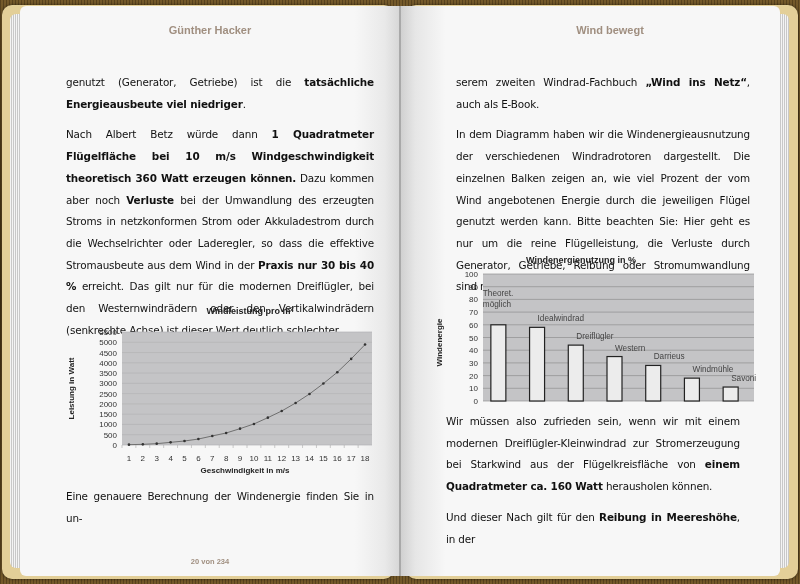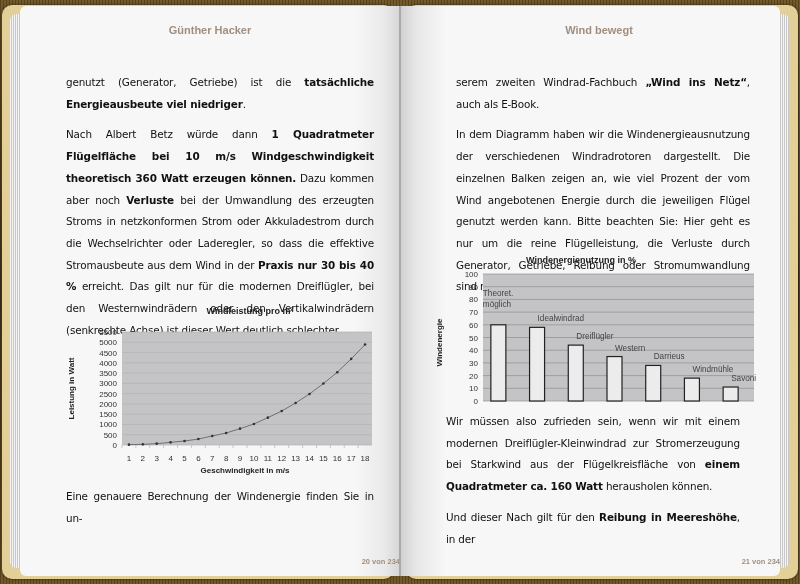--- a/index.html
+++ b/index.html
@@ -40,21 +40,21 @@
     background: linear-gradient(90deg, #cfcfcf 0%, #e6e6e6 4%, #f7f7f7 12%, #f7f7f7 100%);
     border-radius:0 6px 6px 0;
   }
   .gutter { position:absolute; left:399px; top:6px; width:2px; height:570px; background:#a9a9a9; }
   .running-head {
     position:absolute; top:18px; font-family:"Liberation Sans", sans-serif;
     font-weight:bold; font-size:11px; color:#a08f80; text-align:center;
   }
   .folio {
     position:absolute; top:551px; font-family:"Liberation Sans", sans-serif;
-    font-weight:bold; font-size:7.5px; color:#a08f80; text-align:right;
+    font-weight:bold; font-size:7.5px; color:#a08f80; text-align:center;
   }
   .text {
     position:absolute; font-family:"DejaVu Sans", sans-serif;
     font-size:10.4px; line-height:21.7px; color:#111; text-align:justify;
     letter-spacing:-0.15px;
   }
   .text p { margin:0 0 9px 0; }
   .text b { font-weight:bold; }
   .lastline { text-align-last:left; }
   .chart-title { font-family:"Liberation Sans", sans-serif; font-weight:bold; font-size:9px; fill:#222; }
@@ -164,21 +164,21 @@
       <text x="185" y="177" class="axis-label" text-anchor="middle">Geschwindigkeit in m/s</text>
       <text x="0" y="0" class="axis-label" text-anchor="middle" transform="translate(14,92.5) rotate(-90)">Leistung in Watt</text>
     </svg>
 
   <div class="text lastline" style="left:46px; top:480px; width:308px;">Eine genauere Berechnung der Windenergie finden Sie in un-</div>
 
   <div class="folio" style="left:0;width:380px;">20 von 234</div>
 </div>
 
 <div class="page right">
-  <div class="running-head" style="left:1px;width:380px;padding-left:8px;">Wind bewegt</div>
+  <div class="running-head" style="left:12px;width:380px;padding-left:8px;">Wind bewegt</div>
 
   <div class="text" id="right-text" style="left:56px; top:66px; width:294px;">
       <p><span>serem zweiten Windrad-Fachbuch </span><b>„Wind ins Netz“</b><span>, auch als E-Book.</span></p>
       <p class="lastline"><span>In dem Diagramm haben wir die Windenergieausnutzung der verschiedenen Windradrotoren dargestellt. Die einzelnen Balken zeigen an, wie viel Prozent der vom Wind angebotenen Energie durch die jeweiligen Flügel genutzt werden kann. Bitte beachten Sie: Hier geht es nur um die reine Flügelleistung, die Verluste durch Generator, Getriebe, Reibung oder Stromumwandlung sind nicht berücksichtigt.</span></p>
     </div>
 
   <svg id="bar-chart" style="position:absolute; left:26px; top:240px;" width="330" height="160">
       <text x="155" y="17" class="chart-title" text-anchor="middle">Windenergienutzung in %</text>
       <rect x="57" y="28" width="271" height="127" fill="#c4c4c6"></rect>
       <line x1="57" x2="328" y1="155" y2="155" stroke="#8f8f8f" stroke-width="0.7"></line>
@@ -219,16 +219,15 @@
       <rect x="297.1428571428571" y="141.03" width="15" height="13.969999999999999" fill="#ececec" stroke="#222" stroke-width="1.2"></rect>
       <text x="305.1428571428571" y="135.03" class="bar-label" text-anchor="start">Savonius</text>
       <text x="0" y="0" class="axis-label" text-anchor="middle" transform="translate(16,96.5) rotate(-90)">Windenergie</text>
     </svg>
 
   <div class="text" id="right-text-2" style="left:46px; top:405px; width:294px;">
       <p><span>Wir müssen also zufrieden sein, wenn wir mit einem modernen Dreiflügler-Kleinwindrad zur Stromerzeugung bei Starkwind aus der Flügelkreisfläche von </span><b>einem Quadratmeter ca. 160 Watt</b><span> herausholen können.</span></p>
       <p class="lastline"><span>Und dieser Nach gilt für den </span><b>Reibung in Meereshöhe</b><span>, in der</span></p>
     </div>
 
-  <div class="folio" style="left:0;width:380px;">21 von 234</div>
 </div>
 
 <div class="gutter"></div>
 
 </body></html>

